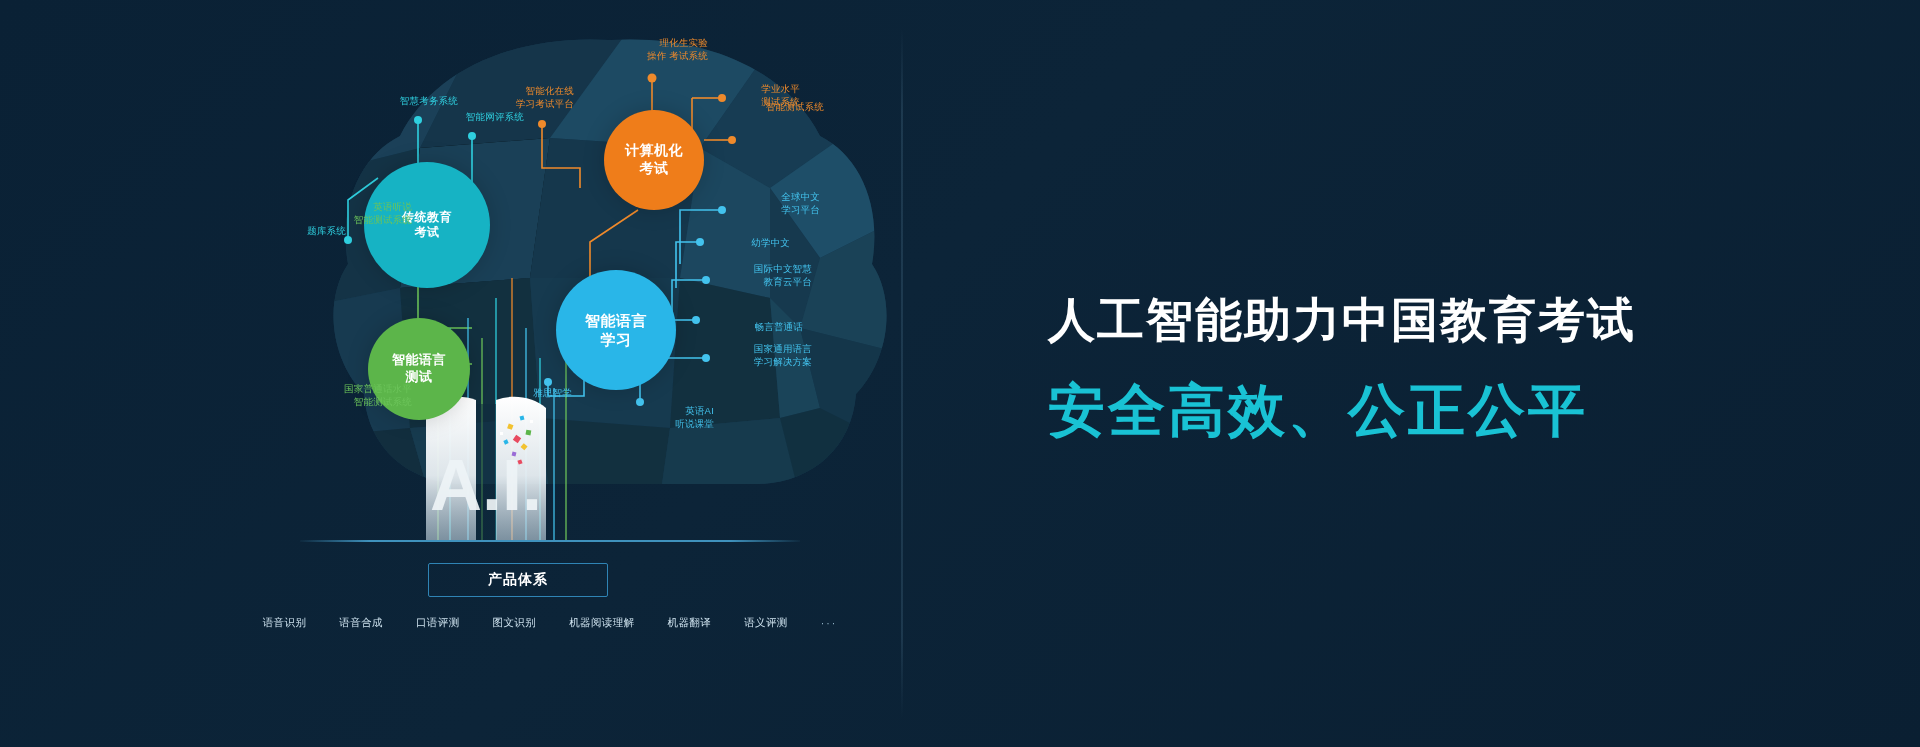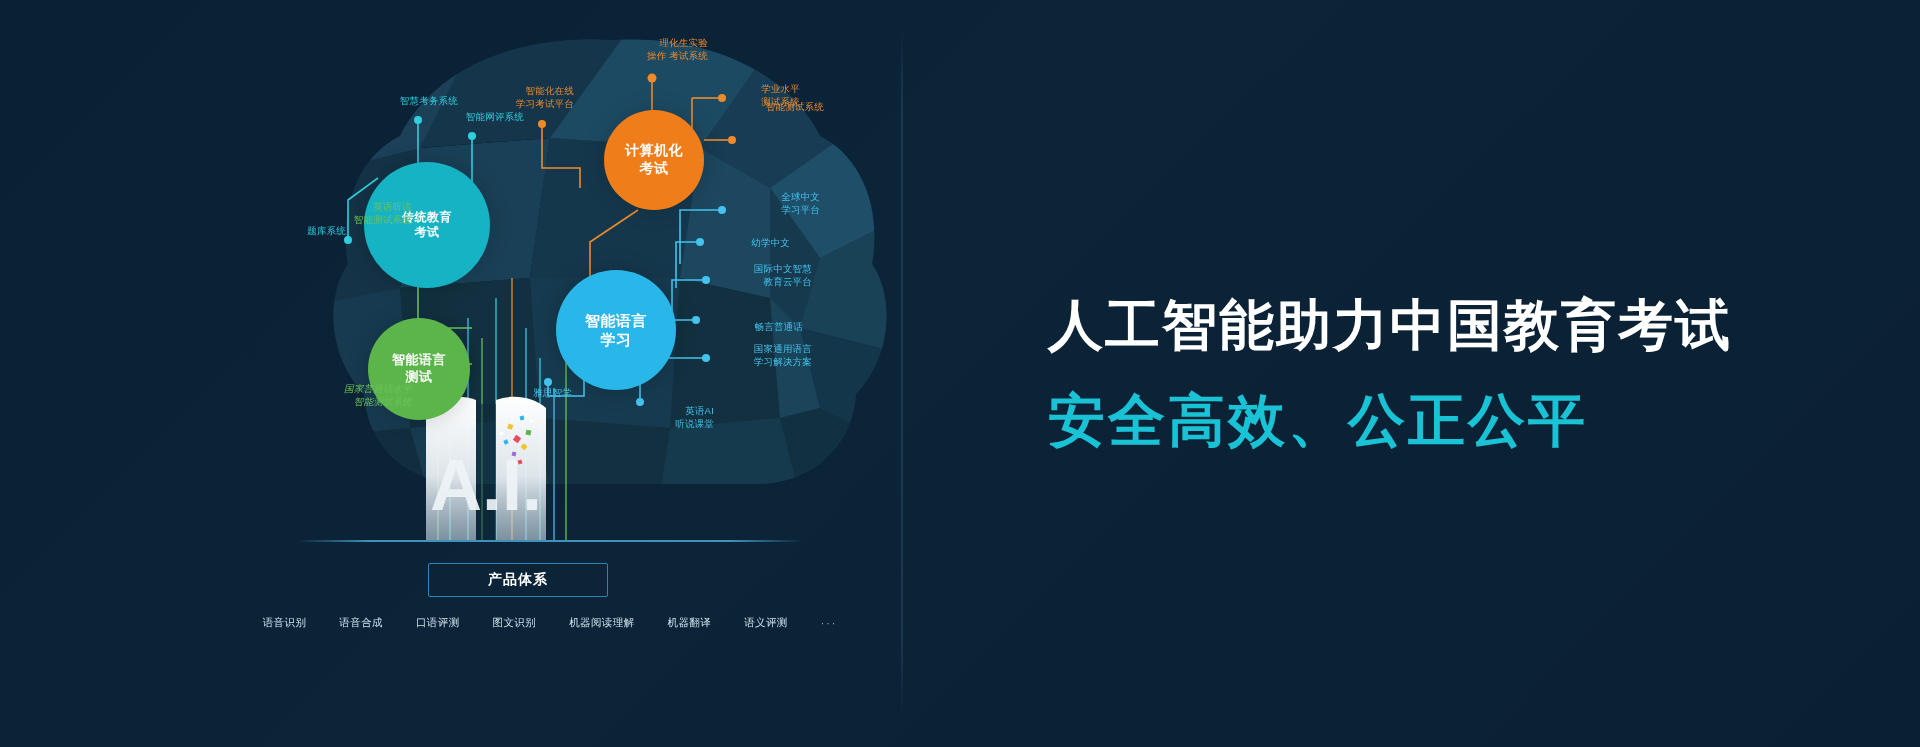--- a/index.html
+++ b/index.html
@@ -105,21 +105,21 @@
     gap: 33px;
     z-index: 8;
   }
   .tag { color: #cfe3ef; font-size: 10.5px; letter-spacing: .4px; white-space: nowrap; }
   .tag.ellipsis { color: #8fb0c4; letter-spacing: 2px; }
 
   
   #headline { position: absolute; left: 1048px; top: 292px; width: 740px; z-index: 9; }
   .h-main {
     color: #ffffff;
-    font-size: 55px;
+    font-size: 47px;
     font-weight: bold;
     letter-spacing: 2px;
     line-height: 1.2;
     white-space: nowrap;
   }
   .h-sub {
     margin-top: 28px;
     color: #19c2d4;
     font-size: 57px;
     font-weight: bold;
@@ -288,21 +288,21 @@
     <div class="leaf orange ta-l" style="left:194px; top:56px; width:80px;">智能化在线
 学习考试平台</div>
     <div class="leaf orange ta-l" style="left:322px; top:8px; width:86px;">理化生实验
 操作 考试系统</div>
     <div class="leaf orange ta-l" style="left:428px; top:54px; width:72px;">学业水平
 测试系统</div>
     <div class="leaf orange ta-l" style="left:438px; top:72px; width:86px;">智能测试系统</div>
 
     <div class="leaf green ta-r" style="left:6px; top:172px; width:106px;">英语听说
 智能测试系统</div>
-    <div class="leaf green ta-r" style="left:-6px; top:354px; width:118px;font-style:italic;">国家普通话水平
+    <div class="leaf green ta-r" style="left:-6px; top:354px; width:118px;">国家普通话水平
 智能测试系统</div>
 
     <div class="leaf blue ta-l" style="left:430px; top:162px; width:90px;">全球中文
 学习平台</div>
     <div class="leaf blue ta-l" style="left:410px; top:208px; width:80px;">幼学中文</div>
     <div class="leaf blue ta-l" style="left:414px; top:234px; width:98px;">国际中文智慧
 教育云平台</div>
     <div class="leaf blue ta-l" style="left:404px; top:292px; width:84px;margin-left:15px;">畅言普通话</div>
     <div class="leaf blue ta-l" style="left:414px; top:314px; width:98px;">国家通用语言
 学习解决方案</div>

